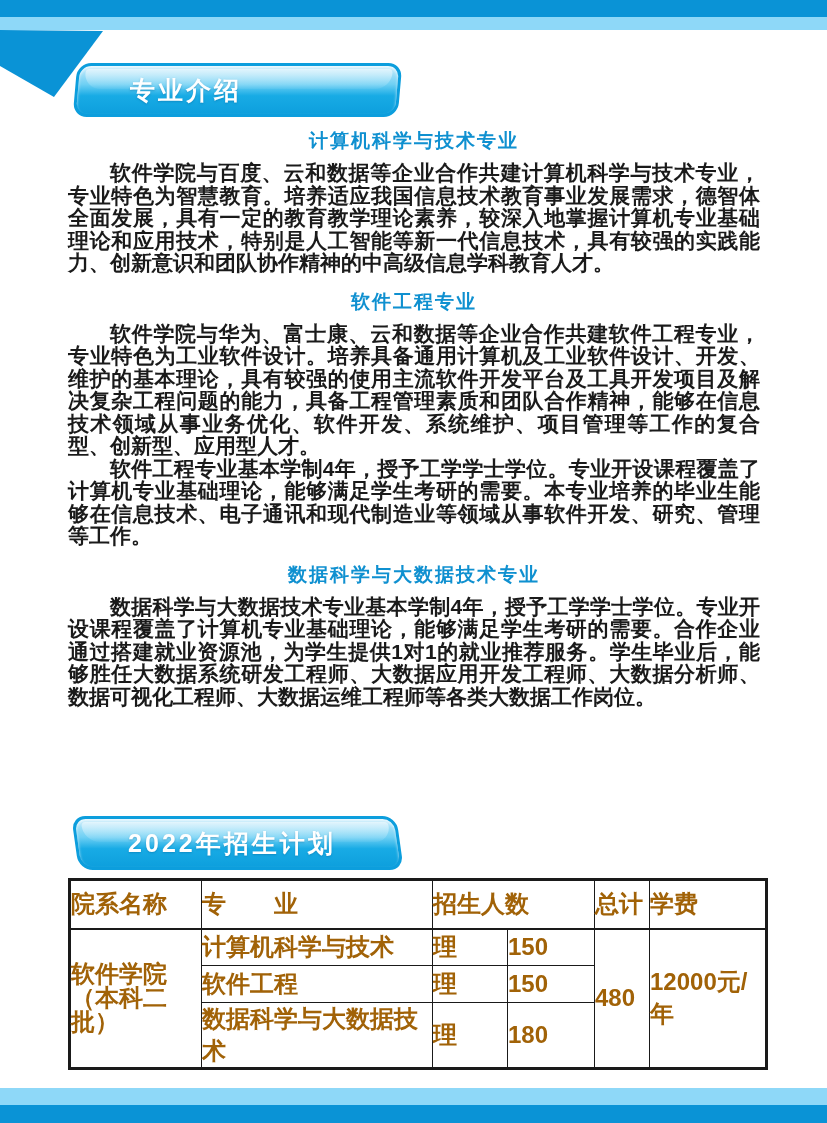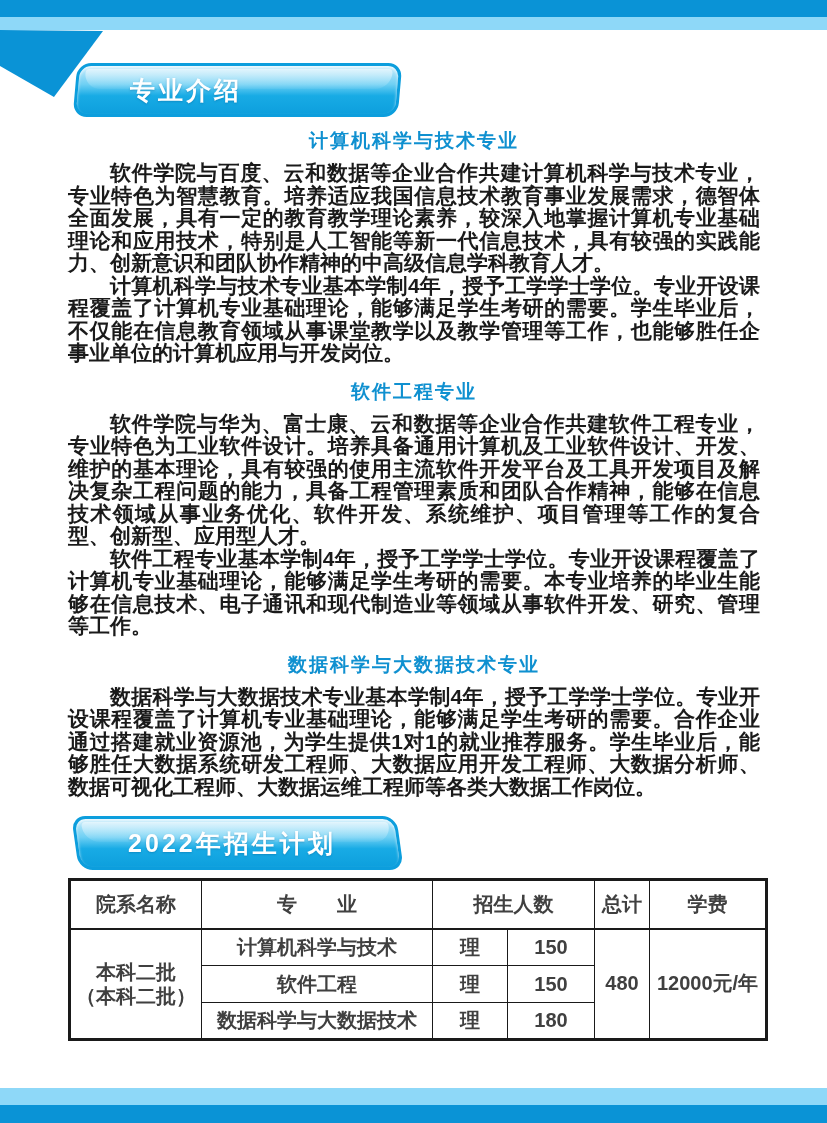--- a/index.html
+++ b/index.html
@@ -74,22 +74,22 @@
   
   .plan-table-wrap { position: absolute; left: 68px; top: 878px; }
   table.plan {
     border-collapse: collapse;
     table-layout: fixed;
     width: 697px;
     border: 3px solid #1a1a1a;
   }
   table.plan td {
     border: 1.5px solid #1a1a1a;
-    text-align: center; vertical-align: middle;
-    font-size: 20px; font-weight: bold; color: #404040;
+    text-align: left; vertical-align: middle;
+    font-size: 24px; font-weight: bold; color: #a16207;
     background: #ffffff;
   }
   table.plan tr.head td { height: 49px; border-bottom-width: 2.5px; }
   table.plan tr.body td { height: 37px; }
   .dept-cell span { display: block; line-height: 24px; }
 </style>
 </head>
 <body>
 
 <div class="page">
@@ -99,21 +99,20 @@
   <div class="corner-triangle"></div>
 
   <div class="banner banner-1">
     <span class="banner-label">专业介绍</span>
   </div>
 
   <div class="content">
 
     <div class="sec-heading first">计算机科学与技术专业</div>
     <p class="para">软件学院与百度、云和数据等企业合作共建计算机科学与技术专业，专业特色为智慧教育。培养适应我国信息技术教育事业发展需求，德智体全面发展，具有一定的教育教学理论素养，较深入地掌握计算机专业基础理论和应用技术，特别是人工智能等新一代信息技术，具有较强的实践能力、创新意识和团队协作精神的中高级信息学科教育人才。</p>
-    <p class="para">计算机科学与技术专业基本学制4年，授予工学学士学位。专业开设课程覆盖了计算机专业基础理论，能够满足学生考研的需要。学生毕业后，不仅能在信息教育领域从事课堂教学以及教学管理等工作，也能够胜任企事业单位的计算机应用与开发岗位。</p>
 
     <div class="sec-heading">软件工程专业</div>
     <p class="para">软件学院与华为、富士康、云和数据等企业合作共建软件工程专业，专业特色为工业软件设计。培养具备通用计算机及工业软件设计、开发、维护的基本理论，具有较强的使用主流软件开发平台及工具开发项目及解决复杂工程问题的能力，具备工程管理素质和团队合作精神，能够在信息技术领域从事业务优化、软件开发、系统维护、项目管理等工作的复合型、创新型、应用型人才。</p>
     <p class="para">软件工程专业基本学制4年，授予工学学士学位。专业开设课程覆盖了计算机专业基础理论，能够满足学生考研的需要。本专业培养的毕业生能够在信息技术、电子通讯和现代制造业等领域从事软件开发、研究、管理等工作。</p>
 
     <div class="sec-heading">数据科学与大数据技术专业</div>
     <p class="para">数据科学与大数据技术专业基本学制4年，授予工学学士学位。专业开设课程覆盖了计算机专业基础理论，能够满足学生考研的需要。合作企业通过搭建就业资源池，为学生提供1对1的就业推荐服务。学生毕业后，能够胜任大数据系统研发工程师、大数据应用开发工程师、大数据分析师、数据可视化工程师、大数据运维工程师等各类大数据工作岗位。</p>
 
   </div>
 
@@ -134,21 +133,21 @@
       <tbody>
           <tr class="head">
         <td>院系名称</td>
         <td>专　　业</td>
         <td colspan="2">招生人数</td>
         <td>总计</td>
         <td>学费</td>
       </tr>
       <tr class="body">
         <td rowspan="3" class="dept-cell">
-          <span>本科二批</span>
+          <span>软件学院</span>
           <span>（本科二批）</span>
         </td>
         <td>计算机科学与技术</td>
         <td>理</td>
         <td>150</td>
         <td rowspan="3">480</td>
         <td rowspan="3">12000元/年</td>
       </tr>
       <tr class="body">
         <td>软件工程</td>

